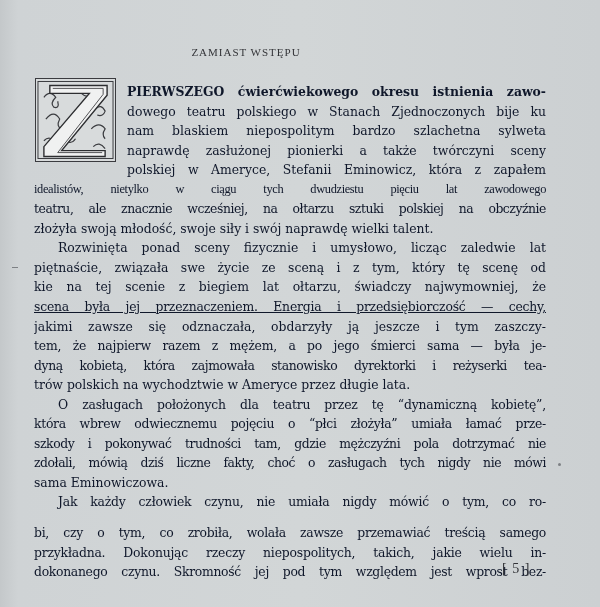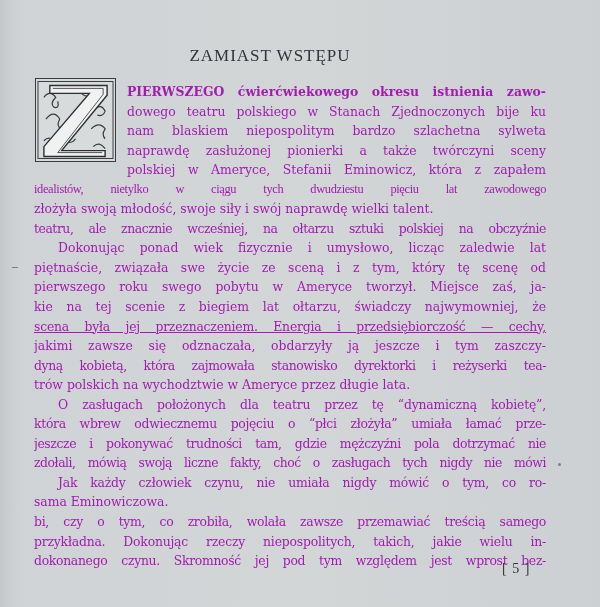--- a/index.html
+++ b/index.html
@@ -8,28 +8,27 @@
     background: #cdd1d3;
     background-image: linear-gradient(90deg, #c4c8ca 0px, #cfd3d5 18px, #d2d6d7 300px, #ccd0d2 600px);
     position: relative;
     font-family: "DejaVu Serif", "Liberation Serif", serif;
     color: #2a2b2e;
   }
   .page { position: absolute; left: 0; top: 0; width: 600px; height: 607px; }
   .title {
     position: absolute; left: 0; width: 492px; top: 46px;
     text-align: center; font-family: "Liberation Serif", serif;
-    font-size: 17px; letter-spacing: 1px; color: #333438;
+    font-size: 11px; letter-spacing: 1px; color: #333438;
     font-weight: normal;
-    padding-left: 24px;
   }
   .body-text {
     position: absolute; left: 34px; top: 82px; width: 512px;
     font-family: "DejaVu Serif", serif; font-size: 12.4px;
-    line-height: 19.55px; color: #a21caf;
+    line-height: 19.55px; color: #0f172a;
   }
   .line {
     display: block; height: 19.55px; white-space: nowrap;
     text-align: justify; text-align-last: justify; overflow: hidden;
   }
   .line.last { text-align-last: left; }
   .line.ind { padding-left: 24px; }
   .line.cap { margin-left: 93px; }
   .dropcap {
     position: absolute; left: 35px; top: 78px; width: 81px; height: 84px;
@@ -70,37 +69,37 @@
     </svg>
   </div>
 
   <div class="body-text">
     <span class="line cap" style="font-weight:bold; font-family:'DejaVu Serif',serif;">PIERWSZEGO ćwierćwiekowego okresu istnienia zawo-</span>
     <span class="line cap">dowego teatru polskiego w Stanach Zjednoczonych bije ku</span>
     <span class="line cap">nam blaskiem niepospolitym bardzo szlachetna sylweta</span>
     <span class="line cap">naprawdę zasłużonej pionierki a także twórczyni sceny</span>
     <span class="line cap">polskiej w Ameryce, Stefanii Eminowicz, która z zapałem</span>
     <span class="line" style="letter-spacing:-0.35px;font-family:Liberation Serif, serif;">idealistów, nietylko w ciągu tych dwudziestu pięciu lat zawodowego</span>
+    <span class="line" style="letter-spacing:-0.45px;">teatru, ale znacznie wcześniej, na ołtarzu sztuki polskiej na obczyźnie</span>
     <span class="line last">złożyła swoją młodość, swoje siły i swój naprawdę wielki talent.</span>
-    <span class="line" style="letter-spacing:-0.45px;">teatru, ale znacznie wcześniej, na ołtarzu sztuki polskiej na obczyźnie</span>
-    <span class="line ind">Dokonując ponad wiek fizycznie i umysłowo, licząc zaledwie lat</span>
+    <span class="line ind">Rozwinięta ponad sceny fizycznie i umysłowo, licząc zaledwie lat</span>
     <span class="line">piętnaście, związała swe życie ze sceną i z tym, który tę scenę od</span>
-    <span class="line">pierwszego roku swego pobytu w Ameryce tworzył. Miejsce zaś, ja-</span>
     <span class="line">kie na tej scenie z biegiem lat ołtarzu, świadczy najwymowniej, że</span>
     <span class="line" style="letter-spacing:-0.2px;text-decoration:underline;">scena była jej przeznaczeniem. Energia i przedsiębiorczość — cechy,</span>
     <span class="line">jakimi zawsze się odznaczała, obdarzyły ją jeszcze i tym zaszczy-</span>
+    <span class="line" style="letter-spacing:-0.2px;">tem, że najpierw razem z mężem, a po jego śmierci sama — była je-</span>
     <span class="line" style="letter-spacing:-0.4px;">dyną kobietą, która zajmowała stanowisko dyrektorki i reżyserki tea-</span>
     <span class="line last">trów polskich na wychodztwie w Ameryce przez długie lata.</span>
     <span class="line ind" style="letter-spacing:-0.2px;">O zasługach położonych dla teatru przez tę “dynamiczną kobietę”,</span>
     <span class="line" style="letter-spacing:-0.3px;">która wbrew odwiecznemu pojęciu o “płci złożyła” umiała łamać prze-</span>
-    <span class="line" style="letter-spacing:-0.4px;">jeszcze i pokonywać trudności tam, gdzie mężczyźni pola dotrzymać nie</span>
-    <span class="line" style="letter-spacing:-0.45px;">zdołali, mówią swoją liczne fakty, choć o zasługach tych nigdy nie mówi</span>
+    <span class="line" style="letter-spacing:-0.4px;">szkody i pokonywać trudności tam, gdzie mężczyźni pola dotrzymać nie</span>
+    <span class="line" style="letter-spacing:-0.45px;">zdołali, mówią dziś liczne fakty, choć o zasługach tych nigdy nie mówi</span>
+    <span class="line last">sama Eminowiczowa.</span>
     <span class="line ind" style="letter-spacing:-0.2px;">Jak każdy człowiek czynu, nie umiała nigdy mówić o tym, co ro-</span>
-    <span class="line last">sama Eminowiczowa.</span>
-    <span class="line" style="letter-spacing:-0.3px;">bi, czy o tym, co zrobiła, wolała zawsze przemawiać treścią samego</span>
+    <span class="line" style="letter-spacing:-0.3px;margin-top:11px;">bi, czy o tym, co zrobiła, wolała zawsze przemawiać treścią samego</span>
     <span class="line" style="letter-spacing:-0.2px;">przykładna. Dokonując rzeczy niepospolitych, takich, jakie wielu in-</span>
     <span class="line" style="letter-spacing:-0.3px;">dokonanego czynu. Skromność jej pod tym względem jest wprost bez-</span>
   </div>
 
   <div class="pagenum">[ 5 ]</div>
 
   <div class="speck" style="left:558px; top:463px;"></div>
   <div class="speck" style="left:12px; top:267px; width:6px; height:1px; border-radius:0;"></div>
 </div>
 

